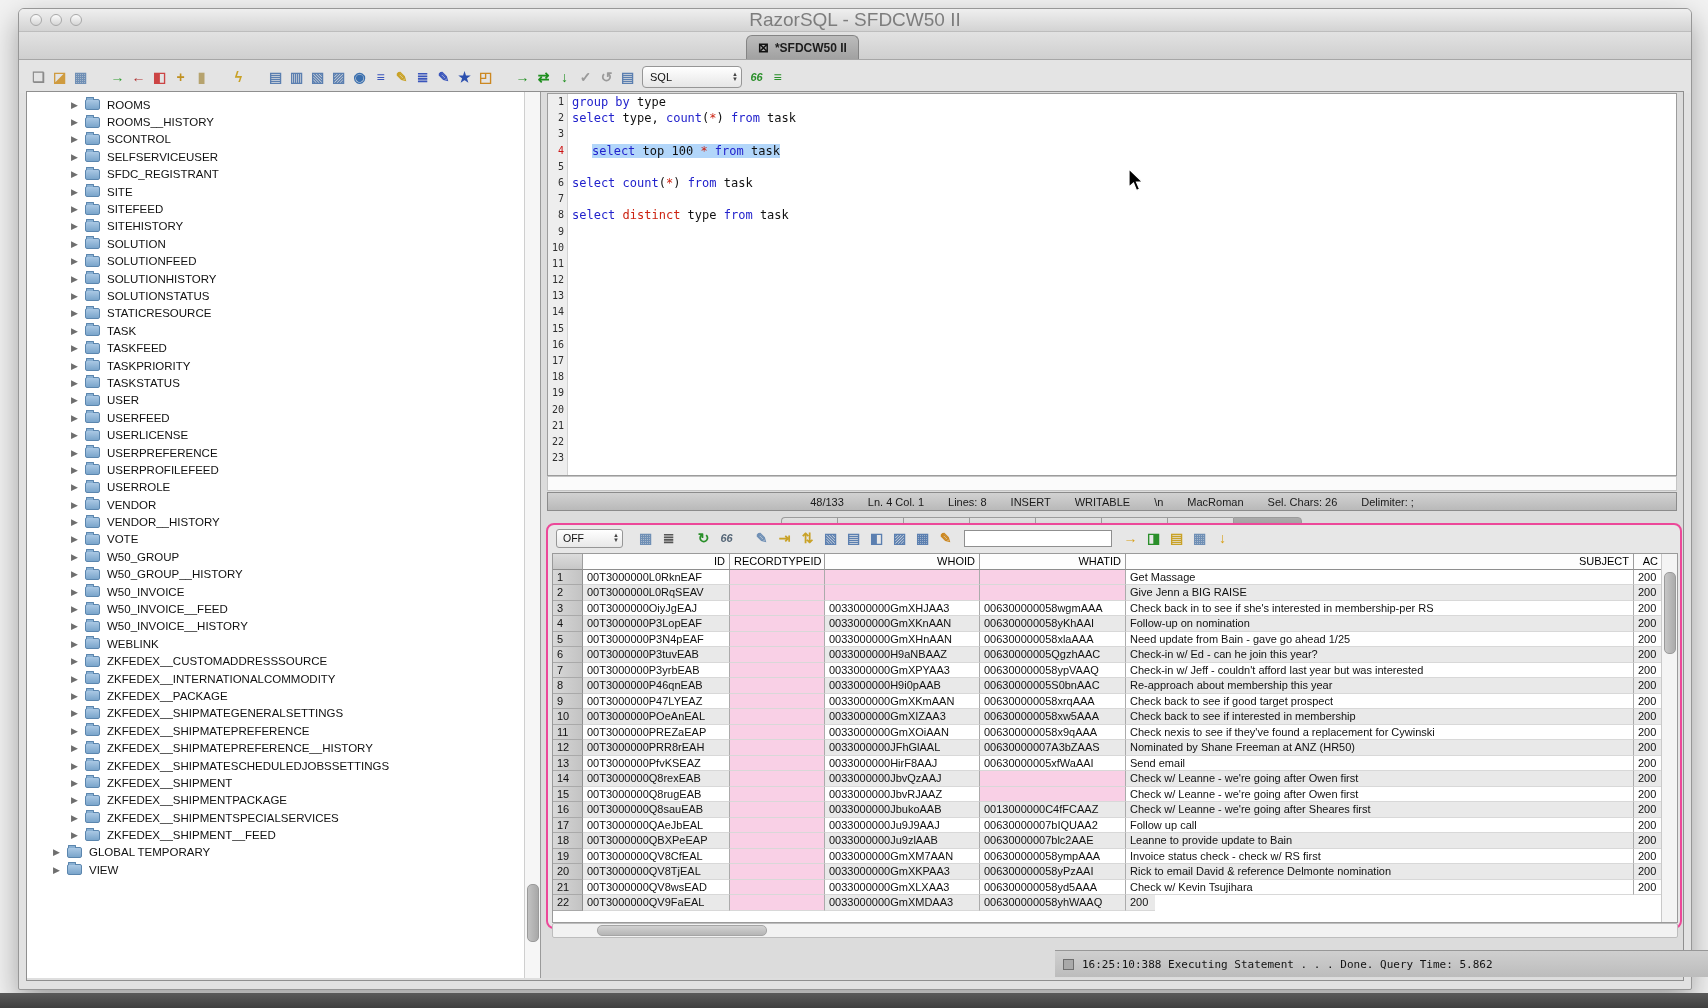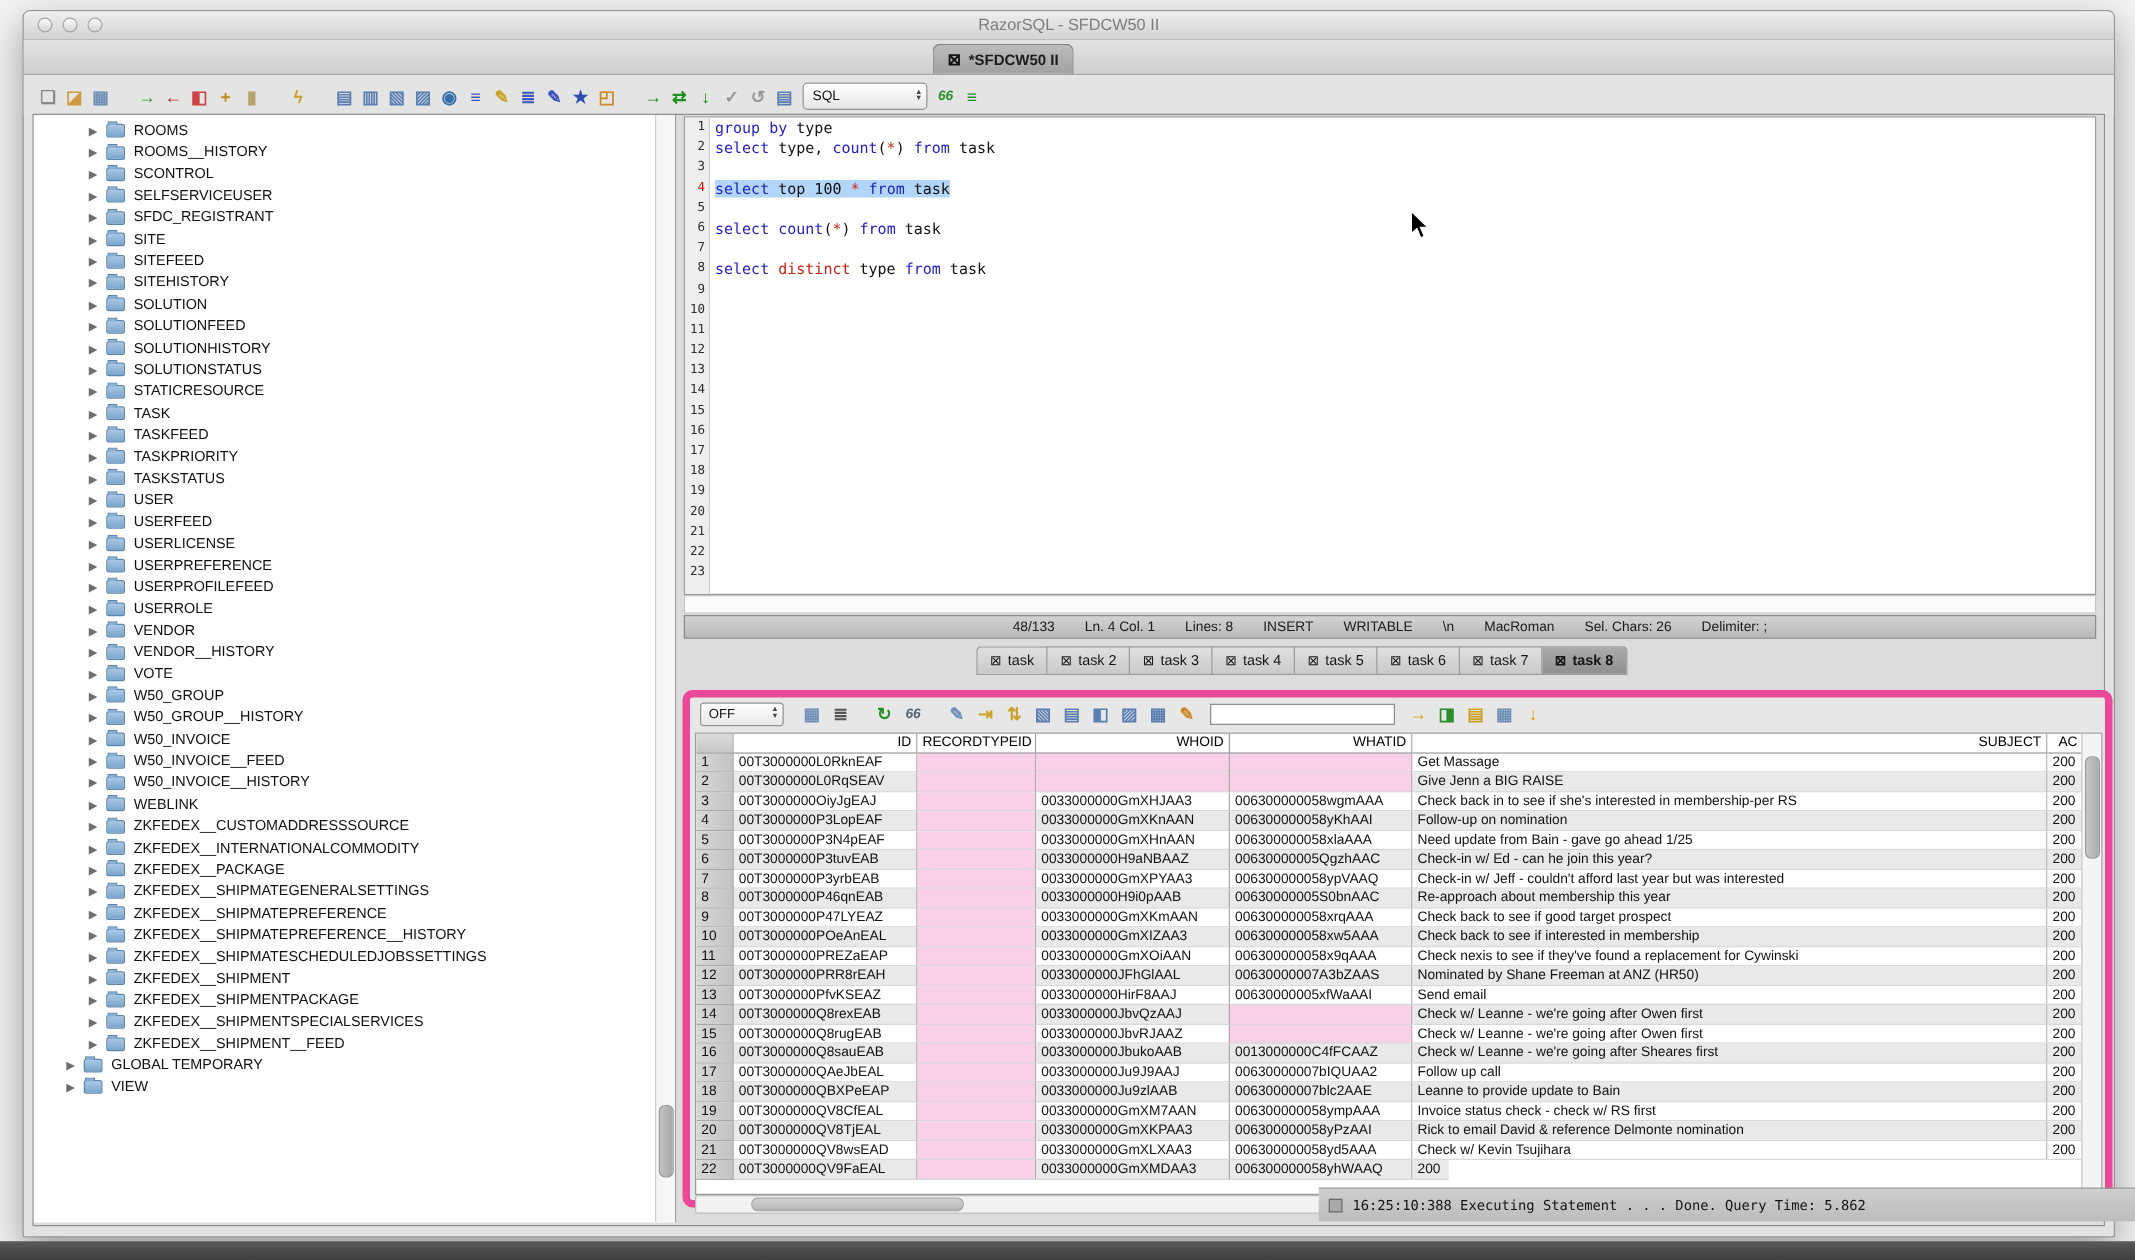--- a/index.html
+++ b/index.html
@@ -5,21 +5,21 @@
   html,body{margin:0;padding:0;width:1708px;height:1008px;overflow:hidden;
     background:#f2f2f2;font-family:"Liberation Sans",sans-serif;-webkit-font-smoothing:antialiased;}
   .bottom-strip{position:absolute;left:0;bottom:0;width:1708px;height:15px;background:linear-gradient(#5a5a5a,#3f3f3f);}
   
   .window{position:absolute;left:18px;top:8px;width:1672px;height:980px;background:#e2e2e2;
     border:1px solid #979797;border-radius:6px 6px 2px 2px;box-shadow:0 12px 30px rgba(0,0,0,.35);}
   .titlebar{height:22px;background:linear-gradient(#efefef,#d3d3d3);border-bottom:1px solid #bdbdbd;
     border-radius:5px 5px 0 0;position:relative;}
   .traffic{position:absolute;left:11px;top:5px;display:flex;gap:8px;}
   .light{width:12px;height:12px;border-radius:50%;background:linear-gradient(#fcfcfc,#d5d5d5);border:1px solid #a8a8a8;box-sizing:border-box;}
-  .title{text-align:center;line-height:21px;font-size:13px;color:#7d7d7d;}
+  .title{text-align:center;line-height:21px;font-size:19px;color:#7d7d7d;}
   .tabstrip{height:27px;background:linear-gradient(#e2e2e2,#cfcfcf);border-bottom:1px solid #a6a6a6;position:relative;}
   .doctab{position:absolute;left:727px;top:3px;height:23px;padding:0 11px;display:flex;align-items:center;gap:6px;
     background:linear-gradient(#bcbcbc,#a1a1a1);border:1px solid #848484;border-bottom:none;border-radius:6px 6px 0 0;
     font-size:12px;font-weight:bold;color:#1c1c1c;}
   .doctab .closebox{font-size:13px;color:#111;line-height:1;}
   
   .toolbar{height:33px;display:flex;align-items:center;padding:0 9px;background:#e4e4e4;}
   .ticon{width:21px;height:21px;display:flex;align-items:center;justify-content:center;font-size:14px;font-weight:bold;cursor:default;}
   .tsep{width:16px;height:1px;}
   .combo{width:88px;height:20px;background:linear-gradient(#ffffff,#e6e6e6);border:1px solid #969696;border-radius:4px;
@@ -42,35 +42,35 @@
   
   .rightpanel{position:absolute;left:514px;top:0;width:1142px;height:886px;background:#dcdcdc;}
   .editor{position:absolute;left:6px;top:1px;width:1128px;height:381px;background:#fff;border:1px solid #9c9c9c;display:flex;overflow:hidden;}
   .gutter{width:19px;background:#eeeeee;border-right:1px solid #d2d2d2;flex:none;}
   .gnum{height:16.2px;font-family:"DejaVu Sans Mono",monospace;font-size:10px;color:#2e2e2e;text-align:right;padding-right:3px;line-height:16.2px;}
   .gnum.cur{color:#cc1111;}
   .codecol{flex:1;padding-left:4px;}
   .cline{height:16.2px;line-height:16.2px;font-family:"DejaVu Sans Mono",monospace;font-size:12px;white-space:pre;color:#111;}
   .cline .kw{color:#2222cc;}
   .cline .st{color:#cc2211;}
-  .cline .selwrap{background:#b2d6fa;}
+  .cline .selwrap{background:#b2d6fa;margin-left:20px;}
   .edhscroll{position:absolute;left:6px;top:384px;width:1128px;height:13px;background:#fbfbfb;border:1px solid #c4c4c4;}
   .edstatus{position:absolute;left:6px;top:400px;width:1128px;height:17px;background:linear-gradient(#d2d2d2,#b9b9b9);
     border:1px solid #8b8b8b;display:flex;align-items:center;justify-content:center;font-size:11px;color:#1a1a1a;}
   .edstatus span{margin:0 12px;white-space:nowrap;}
   
   .rtabs{position:absolute;left:240px;top:426px;height:22px;display:flex;align-items:flex-end;}
   .rtab{height:21px;padding:0 10px;display:flex;align-items:center;gap:5px;font-size:11.5px;color:#161616;
     background:linear-gradient(#e0e0e0,#c9c9c9);border:1px solid #9b9b9b;border-right:none;}
   .rtab:first-child{border-radius:4px 0 0 0;}
   .rtab:last-child{border-right:1px solid #9b9b9b;border-radius:0 4px 0 0;}
   .rtab.active{background:linear-gradient(#ababab,#8f8f8f);font-weight:bold;}
   .rtab .tclose{font-size:11px;}
   
-  .results{position:absolute;left:5px;top:460px;width:1132px;height:402px;background:#e7e7e7;border:6px solid #ec4899;border-radius:8px;}
+  .results{position:absolute;left:5px;top:431px;width:1132px;height:402px;background:#e7e7e7;border:2px solid #ec4899;border-radius:8px;}
   .rtoolbar{height:26px;display:flex;align-items:center;padding:0 8px;gap:2px;}
   .offcombo{width:56px;height:17px;background:linear-gradient(#fff,#e8e8e8);border:1px solid #969696;border-radius:3px;
     display:flex;align-items:center;justify-content:space-between;padding:0 3px 0 6px;font-size:10.5px;color:#111;margin-right:10px;}
   .searchbox{width:140px;height:15px;border:1px solid #8f8f8f;background:#fff;margin:0 6px;font-size:11px;padding:0 3px;}
   .rsep{width:10px;}
   
   .tablewrap{position:absolute;left:4px;top:28px;width:1124px;height:368px;background:#fff;border:1px solid #9a9a9a;overflow:hidden;}
   .vscroll{position:absolute;right:0;top:0px;width:15px;height:100%;background:#f4f4f4;border-left:1px solid #c9c9c9;}
   .vthumb{position:absolute;left:2px;top:18px;width:10px;height:80px;border-radius:5px;background:linear-gradient(90deg,#c6c6c6,#ababab);border:1px solid #9a9a9a;}
   .grid{position:absolute;left:0;top:0;right:15px;}

